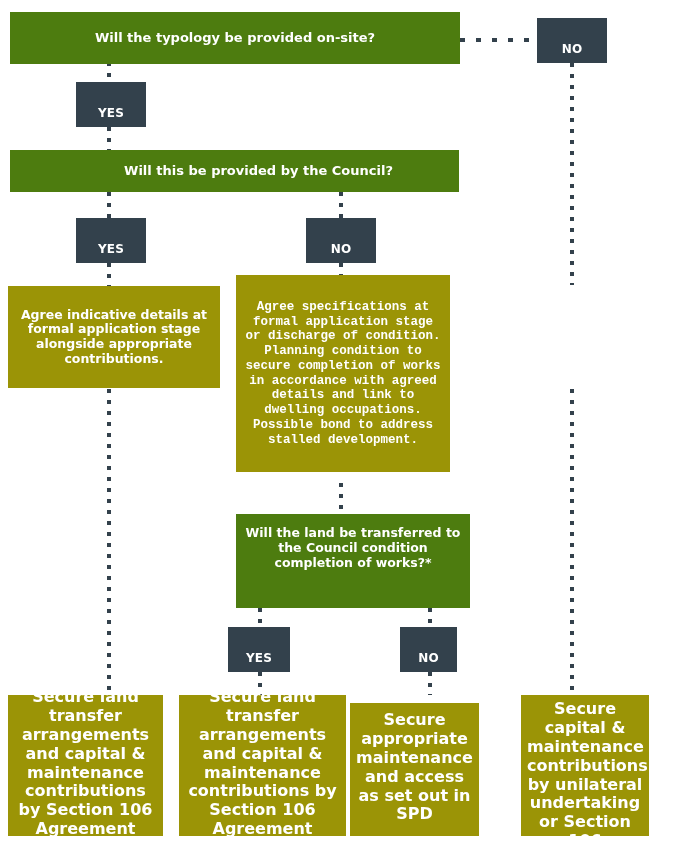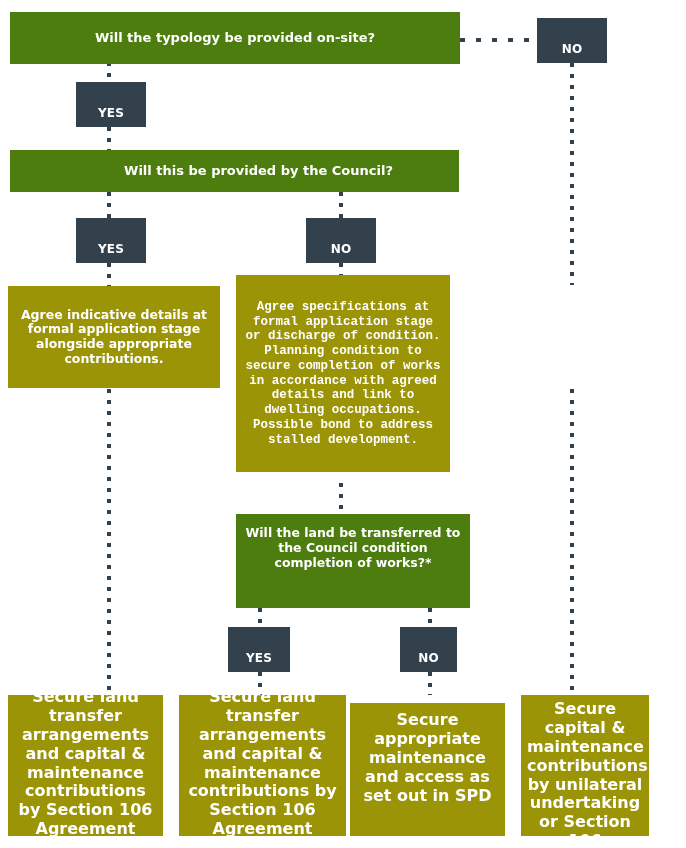--- a/index.html
+++ b/index.html
@@ -167,21 +167,21 @@
   </div>
 
   <div class="node action small top-text" style="left:8px; top:695px; width:155px; height:141px;">
     <span class="txt" style="margin-top:-7px;">Secure land transfer arrangements and capital &amp; maintenance contributions by Section 106 Agreement</span>
   </div>
 
   <div class="node action small top-text" style="left:179px; top:695px; width:167px; height:141px;">
     <span class="txt" style="margin-top:-7px;">Secure land transfer arrangements and capital &amp; maintenance contributions by Section 106 Agreement</span>
   </div>
 
-  <div class="node action small top-text" style="left:350px; top:703px; width:155px; height:133px;">
+  <div class="node action small top-text" style="left:350px; top:703px; width:129px; height:133px;">
     <span class="txt" style="padding-top:8px;">Secure appropriate maintenance and access as set out in SPD</span>
   </div>
 
   <div class="node action small top-text" style="left:521px; top:695px; width:128px; height:141px;">
     <span class="txt" style="padding-top:5px;">Secure capital &amp; maintenance contributions by unilateral undertaking or Section 106 Agreement.</span>
   </div>
 
 </div>
 
 </body></html>

